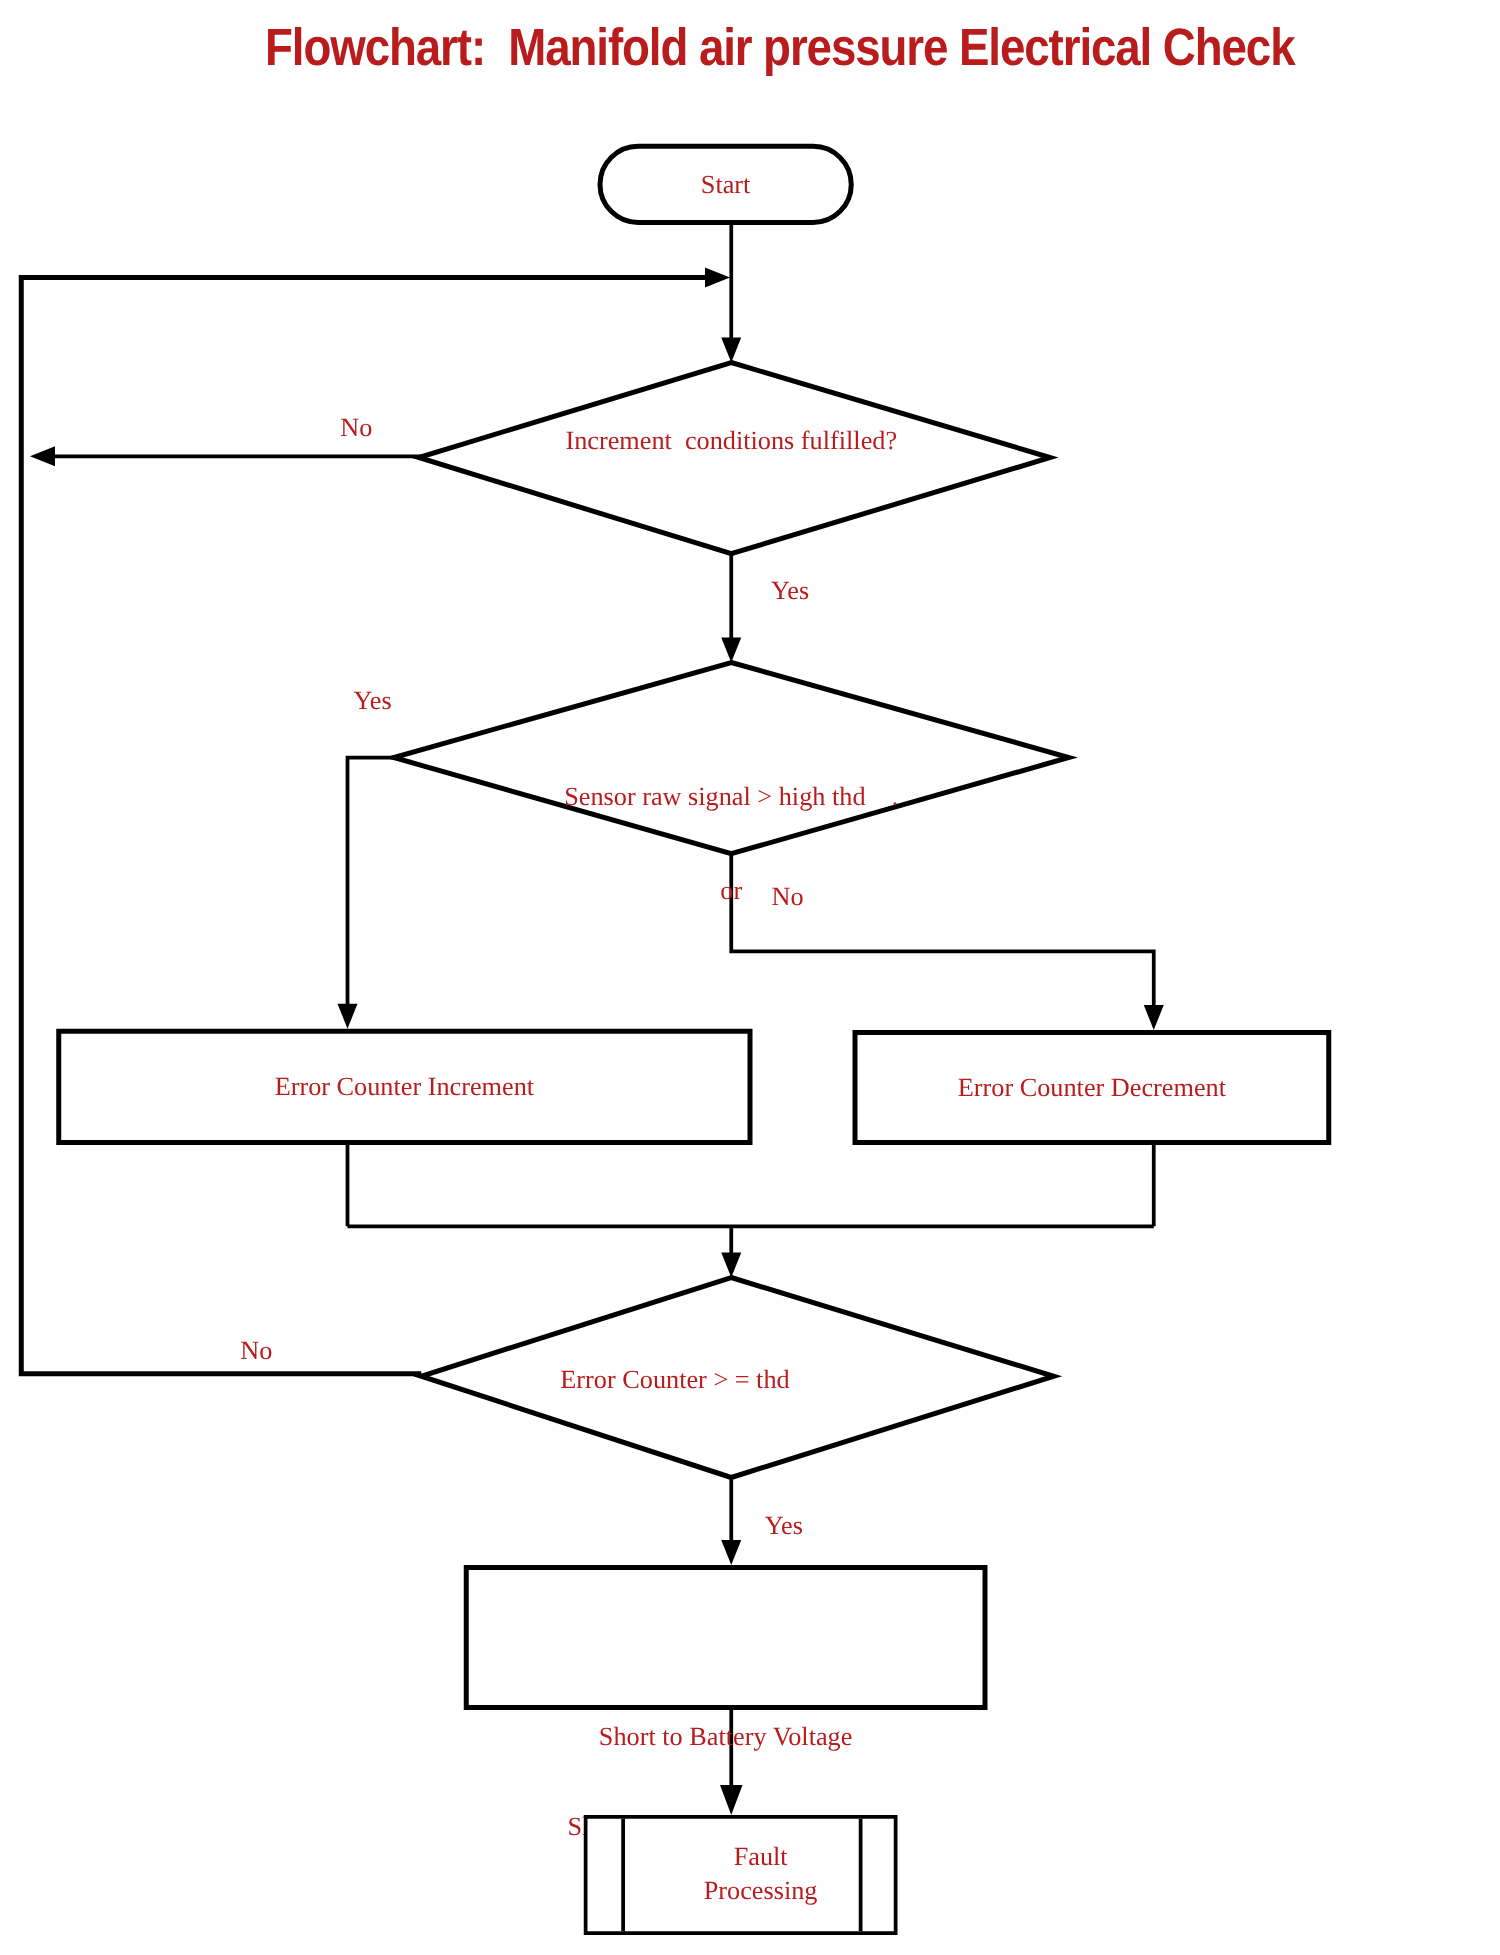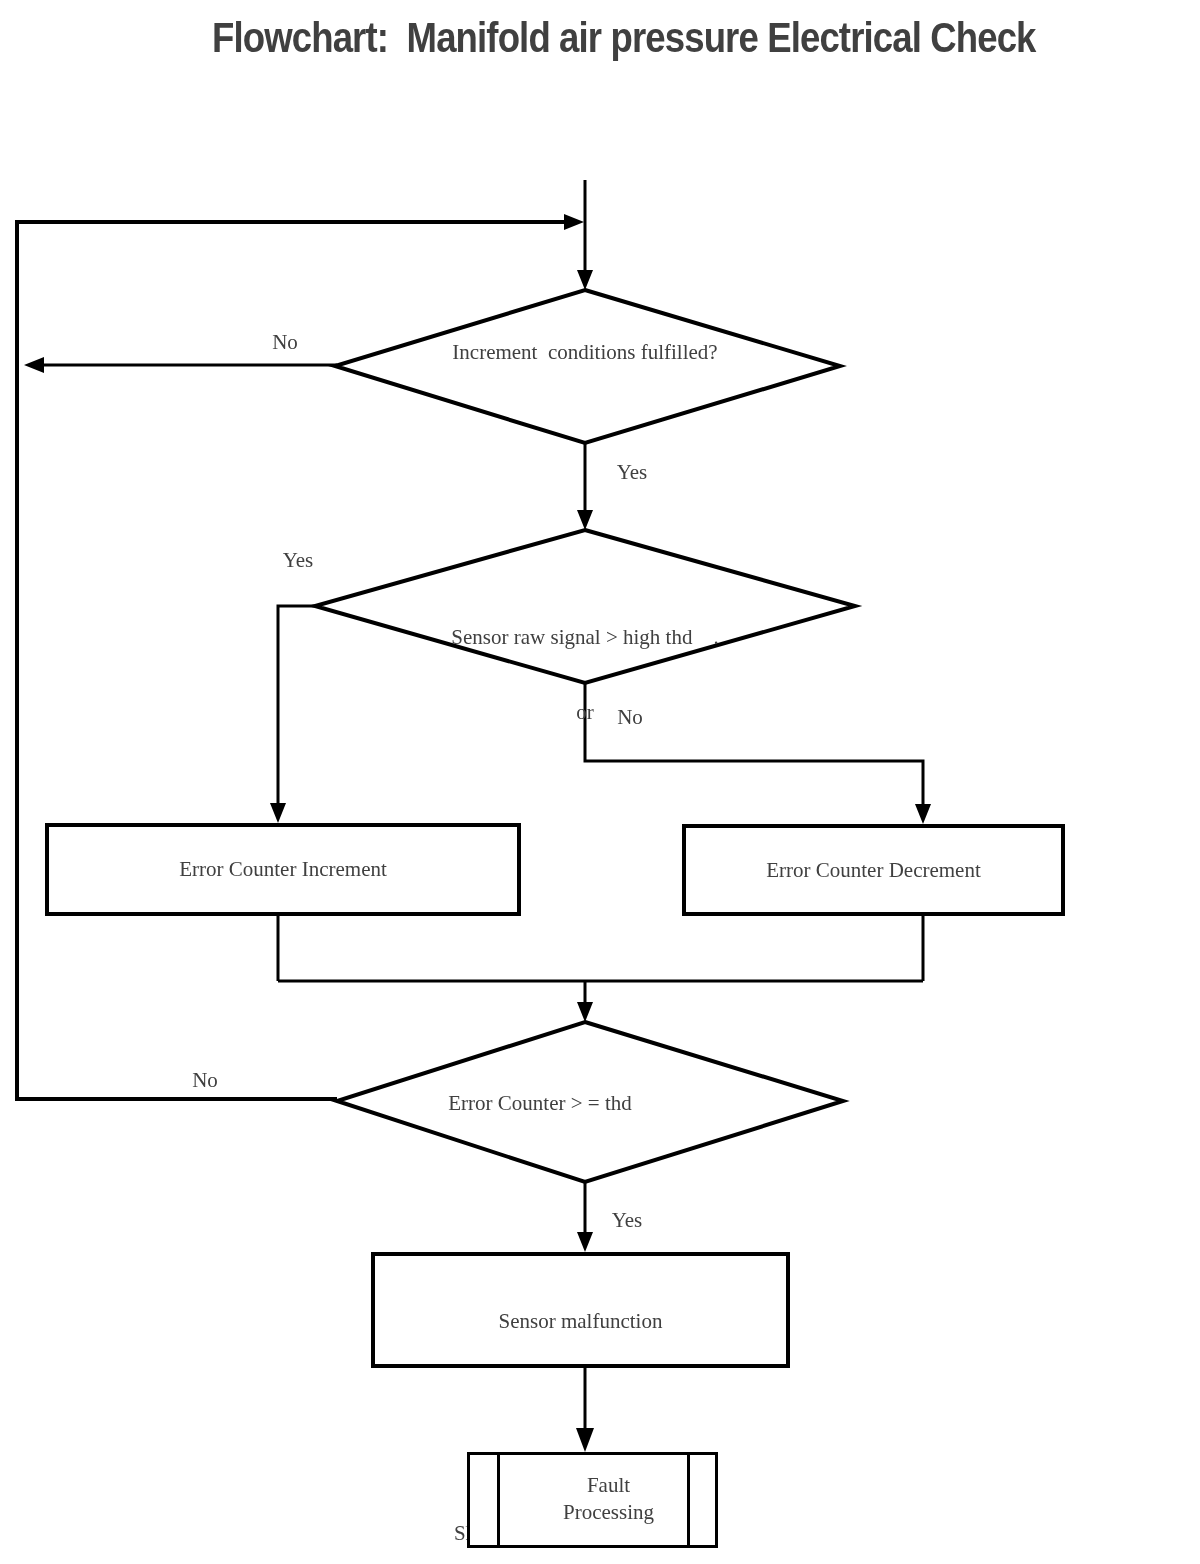--- a/index.html
+++ b/index.html
@@ -6,21 +6,21 @@
     margin: 0;
     padding: 0;
     background: #ffffff;
   }
   .canvas {
     position: relative;
     width: 1200px;
     height: 1564px;
     background: #ffffff;
     font-family: "Liberation Serif", serif;
-    color: #404040;
+    color: #b91c1c;
     overflow: hidden;
   }
   .title {
     position: absolute;
     left: 212px;
     top: 14px;
     font-family: "Liberation Sans", sans-serif;
     font-size: 42px;
     font-weight: bold;
     letter-spacing: -1px;
@@ -68,21 +68,21 @@
     position: absolute;
     border: 4px solid #000;
     box-sizing: border-box;
     display: flex;
     align-items: center;
     justify-content: center;
     font-size: 21px;
     background: #fff;
     text-align: center;
   }
-  .process.inc { left: 45px;  top: 823px; width: 476px; height: 93px; }
+  .process.inc { left: 45px;  top: 823px; width: 557px; height: 93px; }
   .process.dec { left: 682px; top: 824px; width: 383px; height: 92px; }
   .malf {
     position: absolute;
     left: 371px; top: 1252px; width: 419px; height: 116px;
     border: 4px solid #000;
     box-sizing: border-box;
     background: #fff;
     text-align: center;
     font-size: 21px;
     line-height: 24px;
@@ -150,39 +150,41 @@
     <polygon points="585,1252 577,1232 593,1232" fill="#000" stroke="none"></polygon>
 
     <path d="M 585 1368 V 1430" stroke-width="3"></path>
     <polygon points="585,1452 576,1428 594,1428" fill="#000" stroke="none"></polygon>
 
     <polygon points="585,290 840,366 585,443 335,366" fill="#fff" stroke-width="4"></polygon>
     <polygon points="585,530 855,606 585,683 315,606" fill="#fff" stroke-width="4"></polygon>
     <polygon points="585,1022 843,1101 585,1182 337,1101" fill="#fff" stroke-width="4"></polygon>
   </svg>
 
+  <div class="terminator">
+    <span>Start</span>
+  </div>
 
   <div class="node-text" style="left:385px; top:340px; width:400px;">Increment  conditions fulfilled?</div>
 
   <div class="node-text" style="left:335px; top:575px; width:500px; line-height:25px;">
     <div><span class="n">Sensor </span><span class="b">raw signal &gt; high thd</span><span class="n">    .</span></div>
     <div>or</div>
   </div>
 
   <div class="node-text" style="left:390px; top:1091px; width:300px;">Error Counter &gt; = thd</div>
 
   <div class="process inc">
     <span>Error Counter Increment</span>
   </div>
   <div class="process dec">
     <span>Error Counter Decrement</span>
   </div>
 
   <div class="malf">
-    <div>Sensor malfunction</div>
     <div class="gap"></div>
     <div>Short to Battery Voltage</div>
     <div>Short to Ground or  line break</div>
   </div>
 
   <div class="predef">
     <div class="bar left"></div>
     <div class="bar right"></div>
     <div class="ptext">
       <div>Fault</div>

